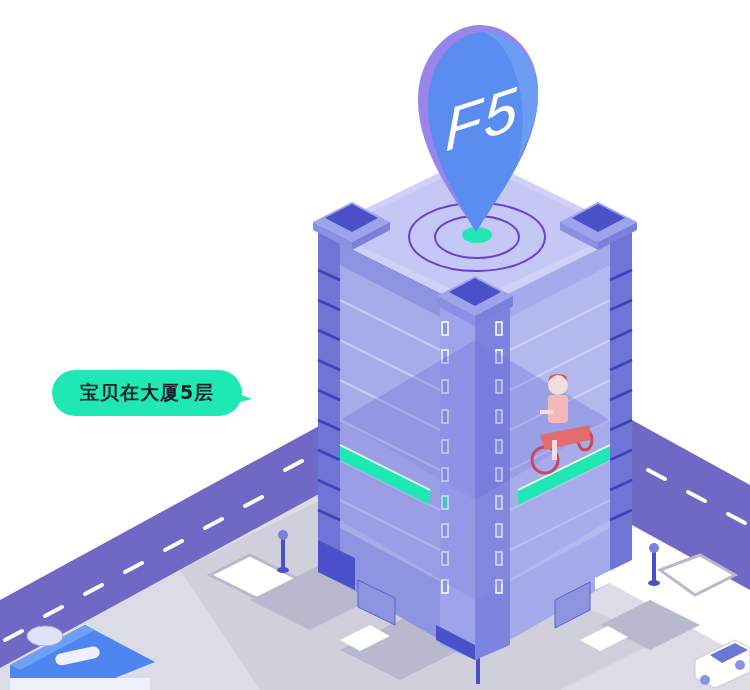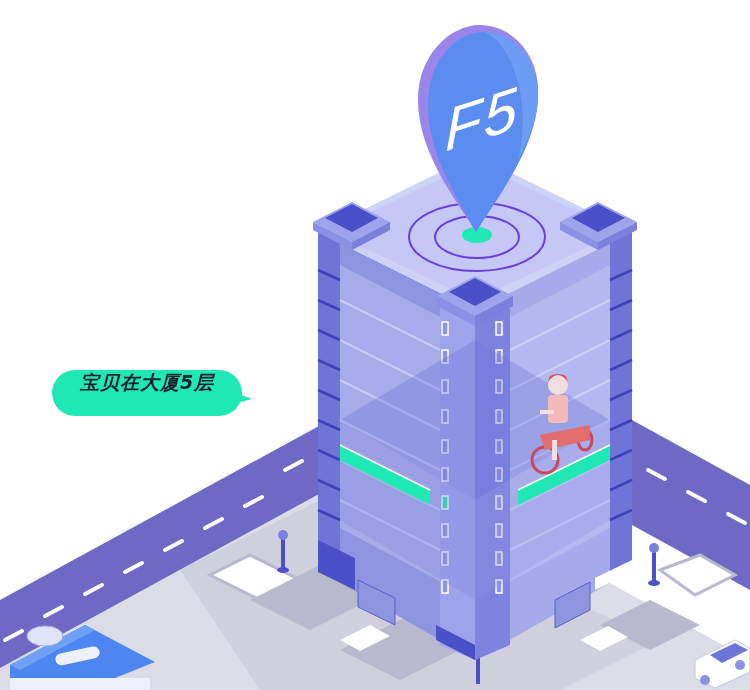--- a/index.html
+++ b/index.html
@@ -1,20 +1,20 @@
 <!DOCTYPE html>
 <html><head>
 <meta charset="utf-8">
 <style>
   html, body { margin: 0; padding: 0; background: #ffffff; }
   body { width: 750px; height: 690px; overflow: hidden; position: relative; font-family: "DejaVu Sans", "Liberation Sans", sans-serif; }
   #scene { position: absolute; left: 0; top: 0; width: 750px; height: 690px; }
   .bubble {
     position: absolute; left: 52px; top: 370px; width: 190px; height: 46px;
-    background: #1fe8b4; border-radius: 23px; display: flex; justify-content: center; font-style: italic;
+    background: #1fe8b4; border-radius: 23px; display: flex; align-items: center; justify-content: center;
   }
   .bubble::after {
     content: ""; position: absolute; right: -10px; top: 26px;
     border-left: 16px solid #1fe8b4; border-top: 0 solid transparent; border-bottom: 10px solid transparent;
     transform: skewY(20deg);
   }
   .bubble-text { font-size: 19px; font-weight: bold; color: #15202a; letter-spacing: 1px; position: relative; z-index: 2; }
   .pin-label {
     position: absolute; left: 445px; top: 82px; width: 90px; height: 70px;
     font-family: "Liberation Sans", sans-serif; font-style: italic; font-size: 60px; color: #ffffff;

